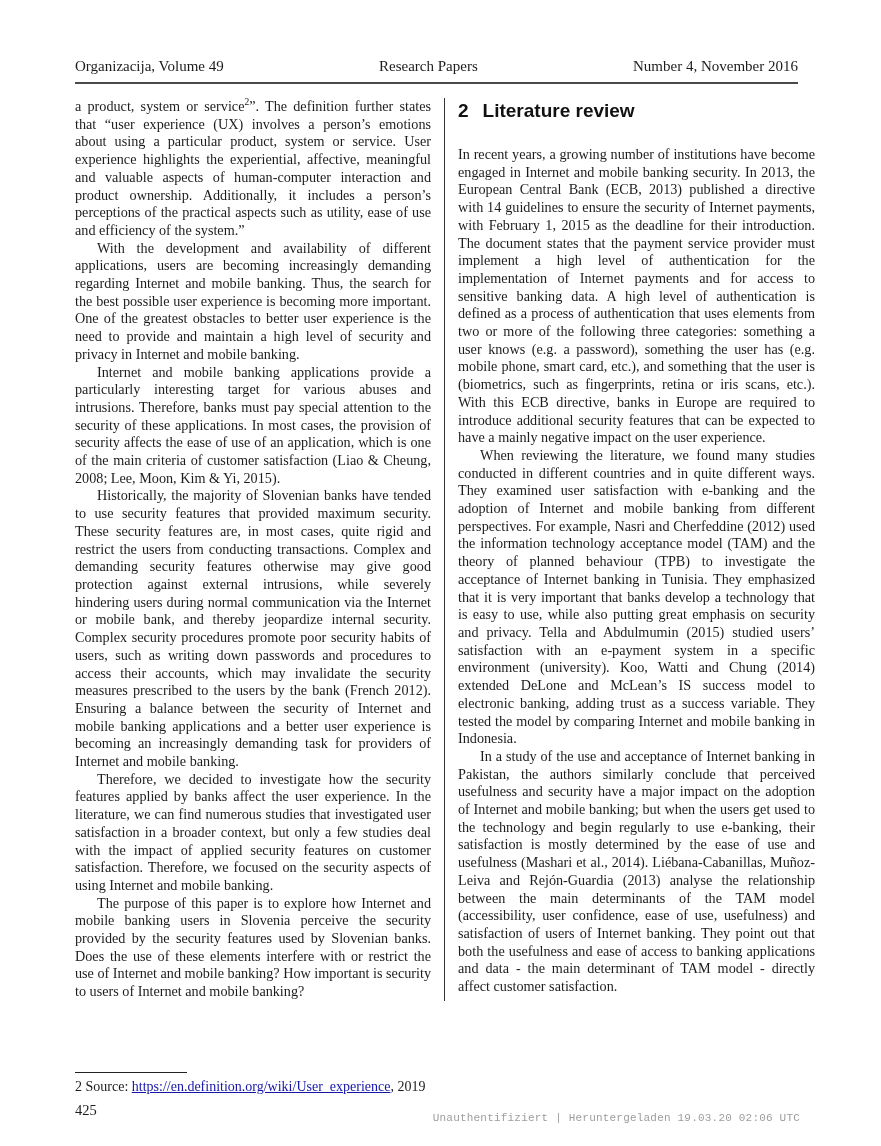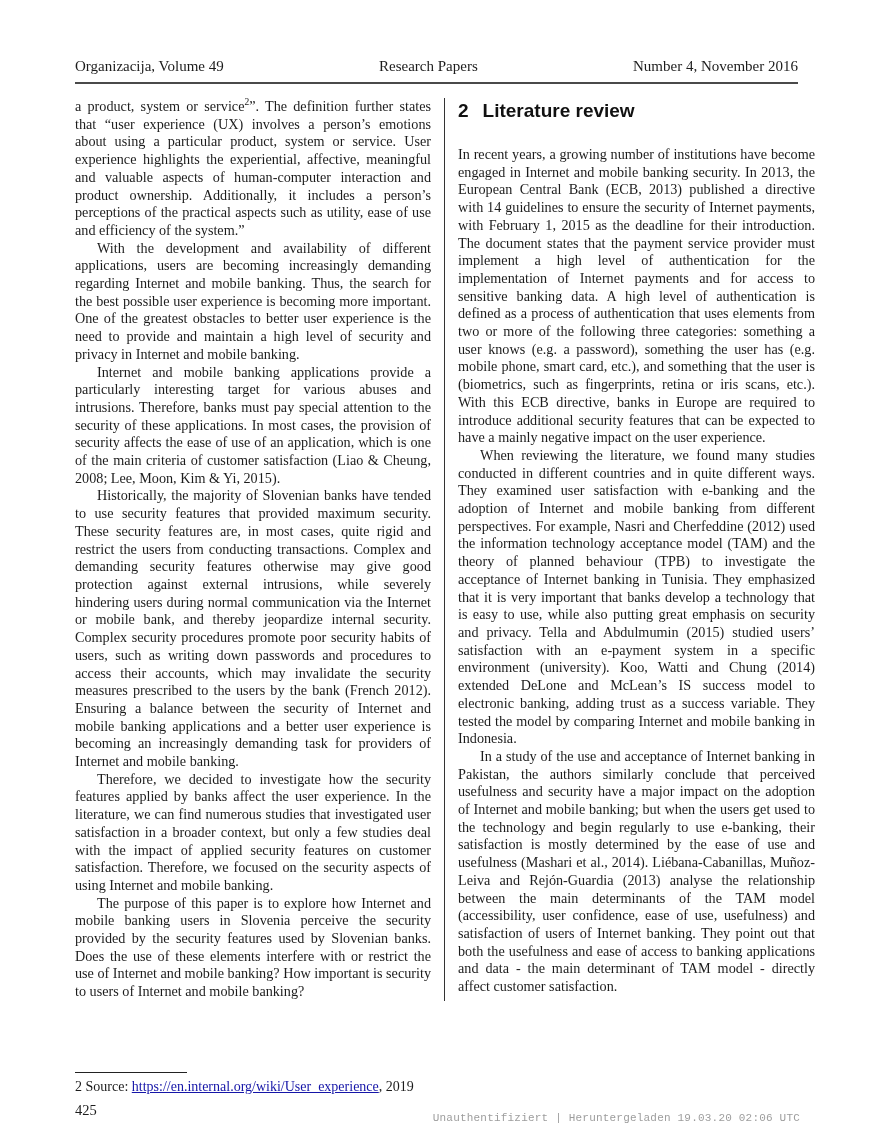--- a/index.html
+++ b/index.html
@@ -110,19 +110,19 @@
       </h2>
       <p class="para">In recent years, a growing number of institutions have become engaged in Internet and mobile banking security. In 2013, the European Central Bank (ECB, 2013) published a directive with 14 guidelines to ensure the security of Internet payments, with February 1, 2015 as the deadline for their introduction. The document states that the payment service provider must implement a high level of authentication for the implementation of Internet payments and for access to sensitive banking data. A high level of authentication is defined as a process of authentication that uses elements from two or more of the following three categories: something a user knows (e.g. a password), something the user has (e.g. mobile phone, smart card, etc.), and something that the user is (biometrics, such as fingerprints, retina or iris scans, etc.). With this ECB directive, banks in Europe are required to introduce additional security features that can be expected to have a mainly negative impact on the user experience.</p>
       <p class="para indent">When reviewing the literature, we found many studies conducted in different countries and in quite different ways. They examined user satisfaction with e-banking and the adoption of Internet and mobile banking from different perspectives. For example, Nasri and Cherfeddine (2012) used the information technology acceptance model (TAM) and the theory of planned behaviour (TPB) to investigate the acceptance of Internet banking in Tunisia. They emphasized that it is very important that banks develop a technology that is easy to use, while also putting great emphasis on security and privacy. Tella and Abdulmumin (2015) studied users’ satisfaction with an e-payment system in a specific environment (university). Koo, Watti and Chung (2014) extended DeLone and McLean’s IS success model to electronic banking, adding trust as a success variable. They tested the model by comparing Internet and mobile banking in Indonesia.</p>
       <p class="para indent">In a study of the use and acceptance of Internet banking in Pakistan, the authors similarly conclude that perceived usefulness and security have a major impact on the adoption of Internet and mobile banking; but when the users get used to the technology and begin regularly to use e-banking, their satisfaction is mostly determined by the ease of use and usefulness (Mashari et al., 2014). Liébana-Cabanillas, Muñoz-Leiva and Rejón-Guardia (2013) analyse the relationship between the main determinants of the TAM model (accessibility, user confidence, ease of use, usefulness) and satisfaction of users of Internet banking. They point out that both the usefulness and ease of access to banking applications and data - the main determinant of TAM model - directly affect customer satisfaction.</p>
     </div>
 
   </main>
 
   <div class="footnote">
     <div class="footnote-rule"></div>
-    <div class="footnote-text"><span>2 Source: </span><a class="footnote-link" href="#">https://en.internal.org/wiki/User_experience</a><span>, 2019</span></div>
+    <div class="footnote-text"><span>2 Source: </span><a class="footnote-link" href="#">https://en.definition.org/wiki/User_experience</a><span>, 2019</span></div>
     <div class="page-number">425</div>
   </div>
 
   <div class="stamp">Unauthentifiziert | Heruntergeladen 19.03.20 02:06 UTC</div>
 
 </div>
 
 </body></html>

